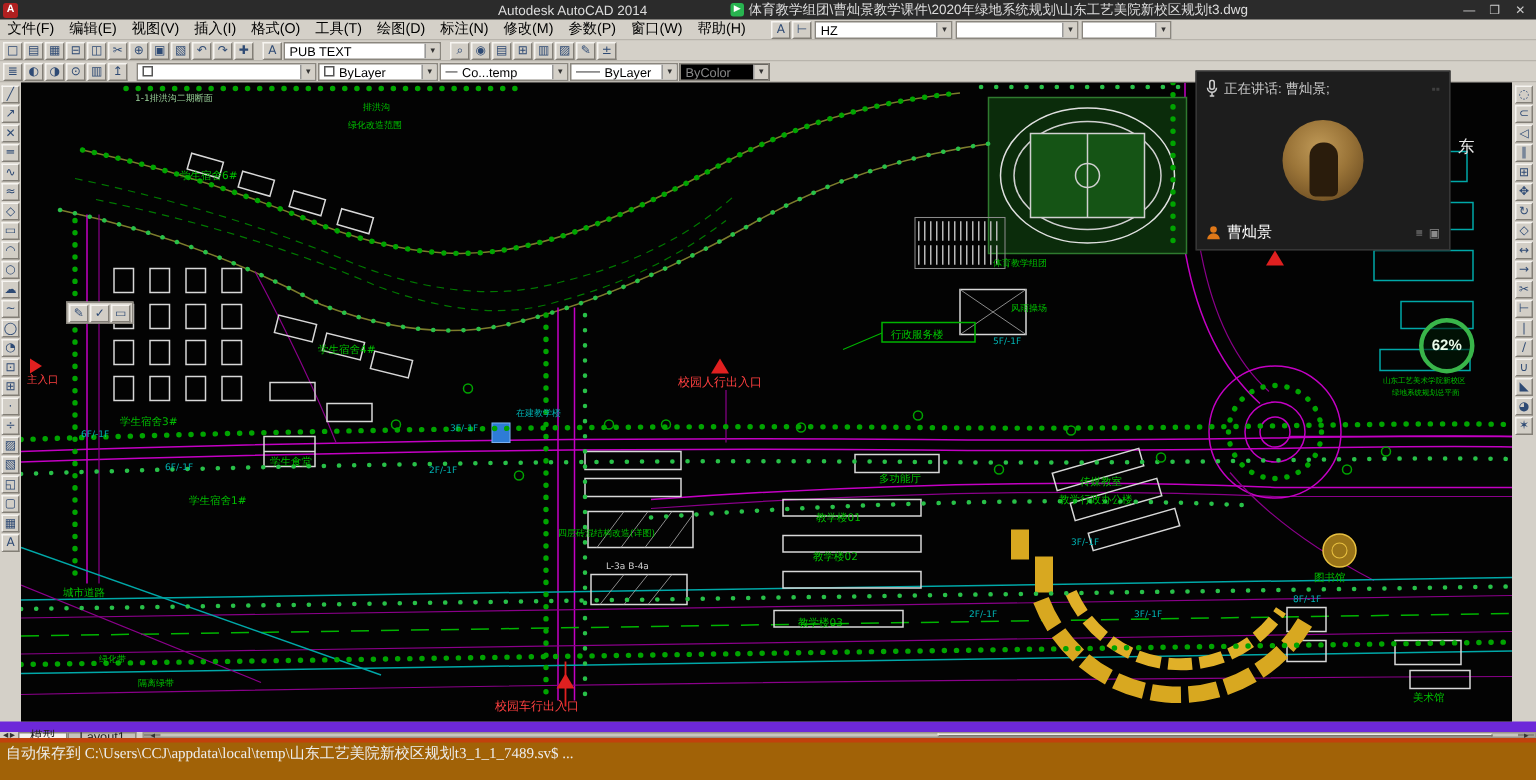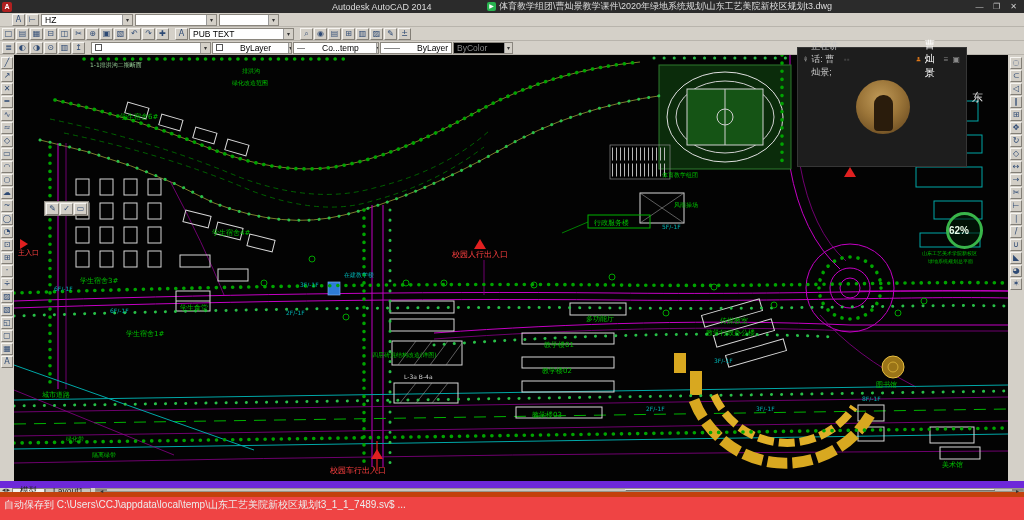--- a/index.html
+++ b/index.html
@@ -27,21 +27,21 @@
 .menu-item{padding:0 5px;display:flex;align-items:center;white-space:nowrap}
 .menu-right{display:flex;align-items:center;gap:2px;margin-left:12px}
 .tbrow{height:14px;flex:0 0 14px;background:#d4d0c8;border-bottom:1px solid #b8b4ac;
   display:flex;align-items:center;gap:1px;padding-left:2px}
 .tbtn{width:13px;height:12px;border:1px solid;border-color:#f6f4f0 #827e76 #827e76 #f6f4f0;
   background:#d2cec6;display:flex;align-items:center;justify-content:center;flex:0 0 auto}
 .glyph{font-size:8px;line-height:1;color:#2e4a74;font-family:"DejaVu Sans",sans-serif}
 .iconstrip{display:flex;gap:1px}
 .vsep{width:4px;flex:0 0 4px}
 .combo{height:12px;background:#fff;border:1px solid #8a867e;display:flex;align-items:center;
-  font-size:8.5px;color:#000;padding:0 0 0 3px;gap:17px;white-space:nowrap;overflow:hidden}
+  font-size:8.5px;color:#000;padding:0 0 0 3px;gap:3px;white-space:nowrap;overflow:hidden}
 .combo .arrow{margin-left:auto;width:10px;height:10px;background:#d4d0c8;border-left:1px solid #999;
   font-size:6px;display:flex;align-items:center;justify-content:center;color:#333}
 .combo.disabled{background:#000000;color:#8a8a8a}
 .chip{width:7px;height:7px;background:#fff;border:1px solid #555;flex:0 0 7px}
 .ltchip{font-size:8px;color:#000}
 
 
 .main{flex:1;display:flex;min-height:0}
 .side-toolbar{width:14px;flex:0 0 14px;background:#d4d0c8;display:flex;flex-direction:column;
   align-items:center;padding-top:2px;gap:1px}
@@ -58,55 +58,55 @@
 .gr{stroke:#00b400;fill:none;stroke-width:1}
 .tr{stroke:#00a400;stroke-width:3.6;stroke-dasharray:.1 8;stroke-linecap:round;fill:none}
 .tr2{stroke:#28c048;stroke-width:3;stroke-dasharray:.1 10;stroke-linecap:round;fill:none}
 .ct{stroke:#007800;stroke-width:.8;stroke-dasharray:5 4;fill:none}
 .bw{stroke:#d8d8d8;fill:none;stroke-width:1}
 .bc{stroke:#00a8a8;fill:none;stroke-width:1}
 .ol{stroke:#7c7c2c;fill:none;stroke-width:1}
 
 
 .meet{position:absolute;left:797px;top:47px;width:170px;height:120px;background:#1d1d1d;
-  border:1px solid #363636;z-index:30;display:flex;}
+  border:1px solid #363636;z-index:30;display:flex;flex-direction:column}
 .meet-head{height:22px;display:flex;align-items:center;gap:4px;padding:0 6px;color:#c8c8c8;font-size:9px}
 .meet-head .deco{margin-left:auto;color:#3f3f3f;font-size:8px}
 .meet-body{flex:1;display:flex;align-items:center;justify-content:center}
 .avatar{width:54px;height:54px;border-radius:50%;position:relative;overflow:hidden;
   background:radial-gradient(circle at 45% 35%,#c09a58 0%,#9a7438 45%,#5c3f1a 100%)}
 .avatar::after{content:"";position:absolute;left:18px;top:15px;width:19px;height:36px;
   background:#2a1c0c;border-radius:9px 9px 4px 4px}
 .meet-foot{height:22px;display:flex;align-items:center;gap:4px;padding:0 6px;color:#fff;font-size:10px}
 .meet-foot .corner{margin-left:auto;display:flex;gap:4px;color:#8a8a8a;font-size:8px}
 
 .qwidget{position:absolute;left:946px;top:212px;width:37px;height:37px;border-radius:50%;
   border:3px solid #39b54a;background:rgba(0,26,6,.6);z-index:25;display:flex;align-items:center;
-  color:#eafbea;font-size:10px;font-weight:bold}
+  justify-content:center;color:#eafbea;font-size:10px;font-weight:bold}
 
 .floattb{position:absolute;left:44px;top:201px;height:15px;background:#d4d0c8;border:1px solid #8a867e;
   display:flex;align-items:center;gap:1px;padding:0 1px;z-index:15}
 
 
 .tabrow{height:11px;flex:0 0 11px;background:#d4d0c8;display:flex;align-items:stretch;
   font-size:8.5px;border-top:7px solid #6d28d9}
 .tabnav{display:flex;align-items:center;padding:0 2px;gap:1px;color:#333;font-size:7px}
 .tab{padding:0 7px;display:flex;align-items:center;border:1px solid #8a867e;border-bottom:none;
   background:#c6c2ba;color:#222;white-space:nowrap}
 .tab.active{background:#f4f2ee}
 .hscroll{flex:1;margin-left:4px;background:#c8c5be;border:1px solid #989589;position:relative}
 .hs-btn{position:absolute;top:0;bottom:0;width:11px;background:#d4d0c8;border:1px solid #8a867e;
   display:flex;align-items:center;justify-content:center;font-size:6px;color:#333}
 .hs-btn.left{left:0}.hs-btn.right{right:0}
 .hs-thumb{position:absolute;top:0;bottom:0;left:57%;width:40%;background:#a8a49c;
   border:1px solid;border-color:#f0eee8 #7a766e #7a766e #f0eee8}
 
-.cmd{height:28px;flex:0 0 28px;background:#ef4444;color:#ececec;
-  font-family:Liberation Sans, sans-serif;font-size:10px;line-height:13px;padding:1px 4px;
-  border-top:5px solid #c2410c;white-space:nowrap;overflow:hidden}
+.cmd{height:28px;flex:0 0 28px;background:#a16207;color:#ececec;
+  font-family:Liberation Serif, serif;font-size:10px;line-height:13px;padding:1px 4px;
+  border-top:3px solid #c2410c;white-space:nowrap;overflow:hidden}
 </style>
 </head>
 <body>
 
 <div id="app">
 
   <div class="titlebar">
     <span class="appico">A</span>
     <span class="tb-title">Autodesk AutoCAD 2014</span>
     <span class="docgrp">
@@ -114,20 +114,34 @@
       <span>体育教学组团\曹灿景教学课件\2020年绿地系统规划\山东工艺美院新校区规划t3.dwg</span>
     </span>
     <span class="winbtns">
       <span class="winbtn">—</span>
       <span class="winbtn">❐</span>
       <span class="winbtn">✕</span>
     </span>
   </div>
 
   <div class="menubar">
+    <div class="menu-items">
+        <div class="menu-item">文件(F)</div>
+        <div class="menu-item">编辑(E)</div>
+        <div class="menu-item">视图(V)</div>
+        <div class="menu-item">插入(I)</div>
+        <div class="menu-item">格式(O)</div>
+        <div class="menu-item">工具(T)</div>
+        <div class="menu-item">绘图(D)</div>
+        <div class="menu-item">标注(N)</div>
+        <div class="menu-item">修改(M)</div>
+        <div class="menu-item">参数(P)</div>
+        <div class="menu-item">窗口(W)</div>
+        <div class="menu-item">帮助(H)</div>
+      </div>
     <div class="menu-right">
       <span class="iconstrip">
           <div class="tbtn">
             <span class="glyph">A</span>
           </div>
           <div class="tbtn">
             <span class="glyph">⊢</span>
           </div>
         </span>
       <div class="combo" style="width:92px">

